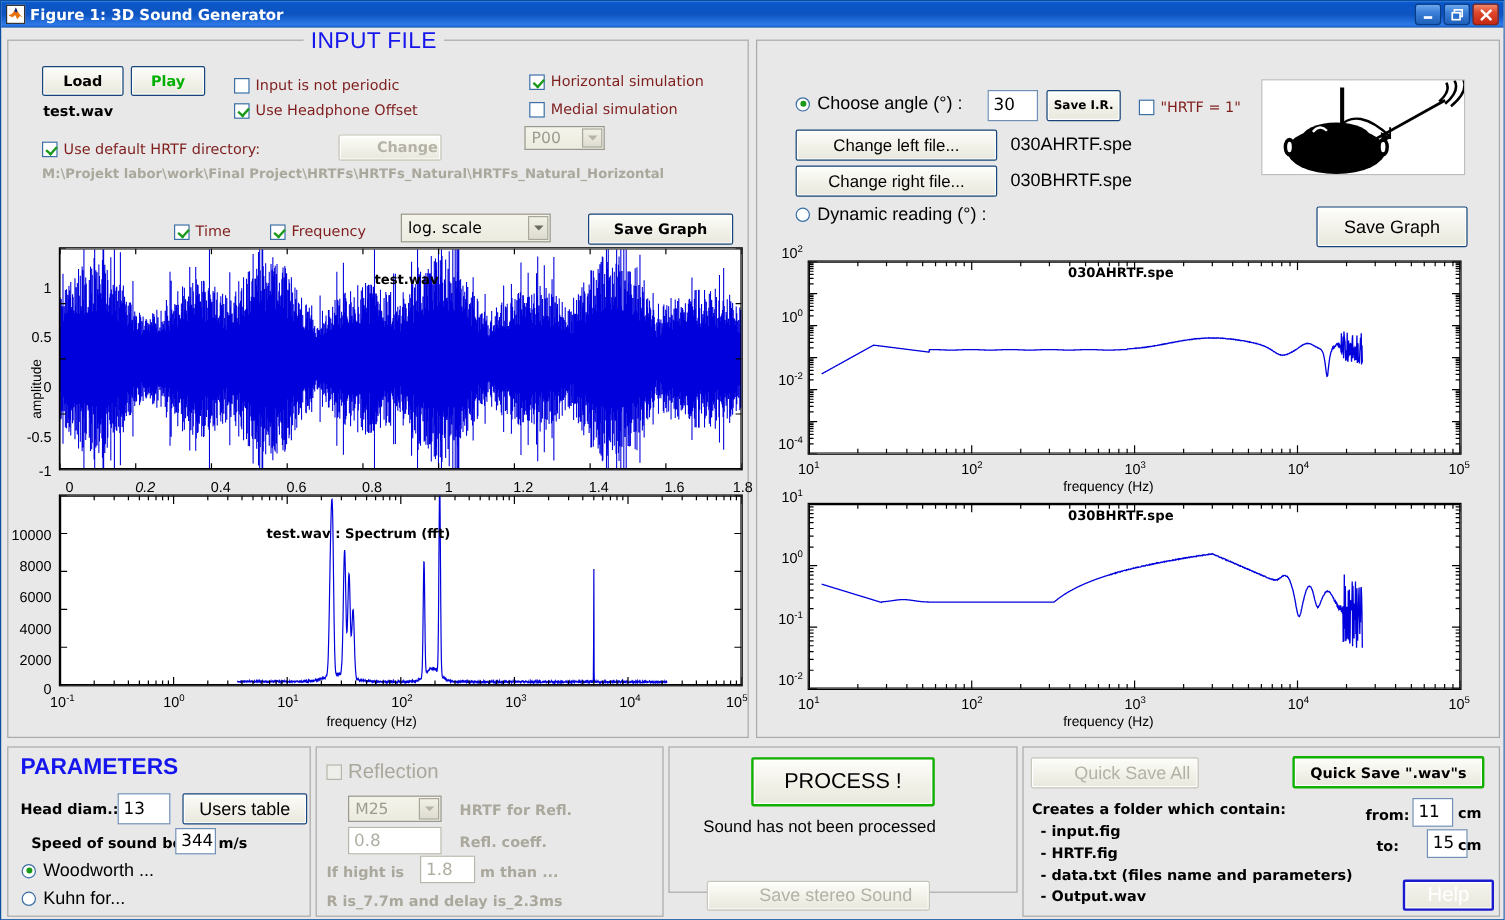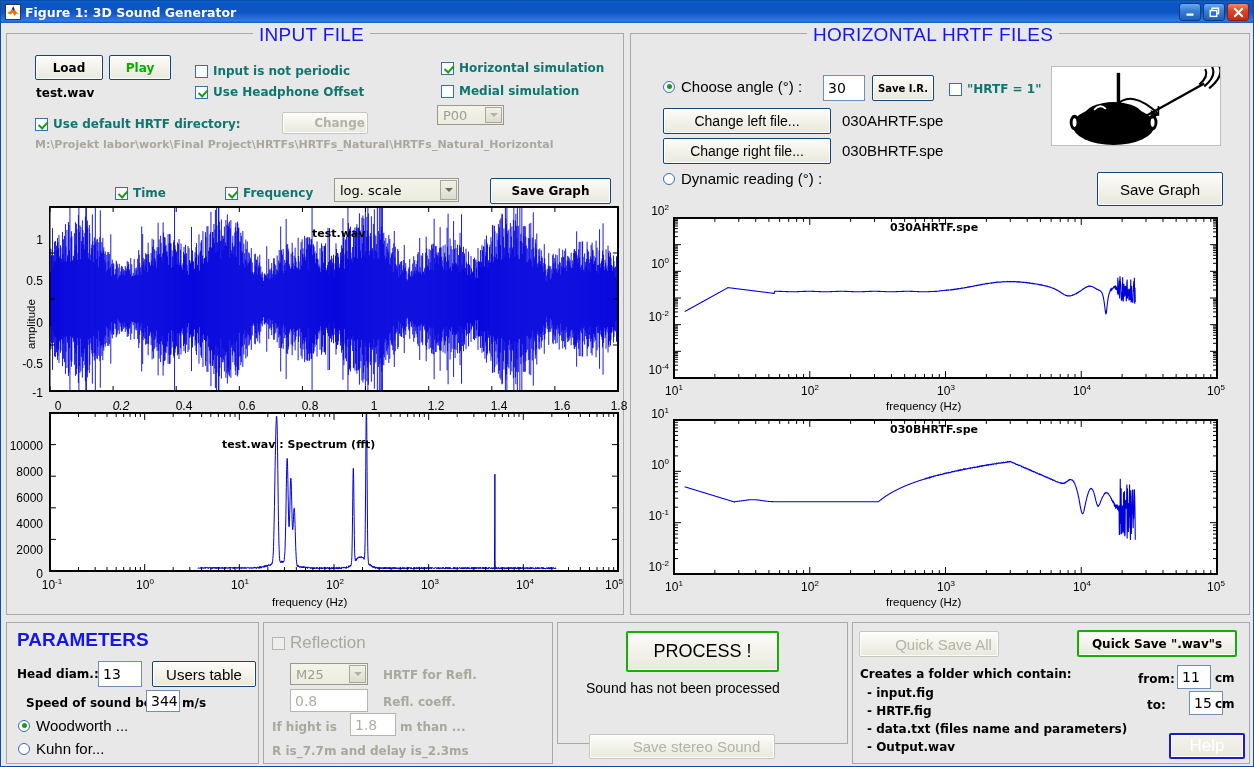--- a/index.html
+++ b/index.html
@@ -93,21 +93,21 @@
     border: 2px solid #1a1ad0;
     color: #ffffff;
     background: linear-gradient(180deg,#f4f3ec 0%,#e9e8dd 100%);
   }
   .btn-txt-green { color: #00b000; }
 
   .chk {
     position: absolute;
     display: flex; align-items: center;
     font-family: "DejaVu Sans", sans-serif;
-    font-size: 12px; font-weight: bold; color: #0f766e;
+    font-size: 12px; font-weight: normal; color: #7f1d1d;
     white-space: nowrap;
   }
   .chk .box {
     width: 13px; height: 13px;
     border: 1px solid #3a6ea5;
     background: #ffffff;
     margin-right: 5px;
     flex: 0 0 auto;
     position: relative;
   }
@@ -280,21 +280,21 @@
       <span class="arrowbox"></span>
     </span>
 
     <span class="chk on" style="left:28px; top:83px;">
       <span class="box"></span>
       <span>Use default HRTF directory:</span>
     </span>
     <span class="btn plain disabled" style="left:275px; top:78px; width:86px; height:22px;">Change</span>
     <span class="lbl dim" style="left:28px; top:104px; font-size:11px;">M:\Projekt labor\work\Final Project\HRTFs\HRTFs_Natural\HRTFs_Natural_Horizontal</span>
 
-    <span class="chk on" style="left:108px; top:152px;">
+    <span class="chk on" style="left:138px; top:152px;">
       <span class="box"></span>
       <span>Time</span>
     </span>
     <span class="chk on" style="left:218px; top:152px;">
       <span class="box"></span>
       <span>Frequency</span>
     </span>
     <span class="ddl" style="left:327px; top:144px; width:125px; height:24px;">
       <span>log. scale</span>
       <span class="arrowbox"></span>
@@ -511,21 +511,20 @@
     <span class="ticklbl" style="left:218px; top:543px; width:30px; text-align:center;">10<sup>1</sup></span>
     <span class="ticklbl" style="left:313px; top:543px; width:30px; text-align:center;">10<sup>2</sup></span>
     <span class="ticklbl" style="left:408px; top:543px; width:30px; text-align:center;">10<sup>3</sup></span>
     <span class="ticklbl" style="left:503px; top:543px; width:30px; text-align:center;">10<sup>4</sup></span>
     <span class="ticklbl" style="left:592px; top:543px; width:30px; text-align:center;">10<sup>5</sup></span>
     <span class="axlabel" style="left:265px; top:562px;">frequency (Hz)</span>
     <span class="plottitle" style="left:215px; top:404px;">test.wav : Spectrum (fft)</span>
   </div>
 
   <div class="panel" style="left:629px; top:32px; width:620px; height:582px;">
-    <span class="panel-title" style="left:176px;">HORIZONTAL HRTF FILES</span>
 
     <span class="radio on" style="left:32px; top:44px;">
       <span class="dot"></span>
       <span>Choose angle (°) :</span>
     </span>
     <span class="input" style="left:192px; top:41px; width:42px; height:26px;">30</span>
     <span class="btn" style="left:241px; top:41px; width:62px; height:26px; font-size:10px;">Save I.R.</span>
     <span class="chk" style="left:318px; top:48px;">
       <span class="box"></span>
       <span>"HRTF = 1"</span>

